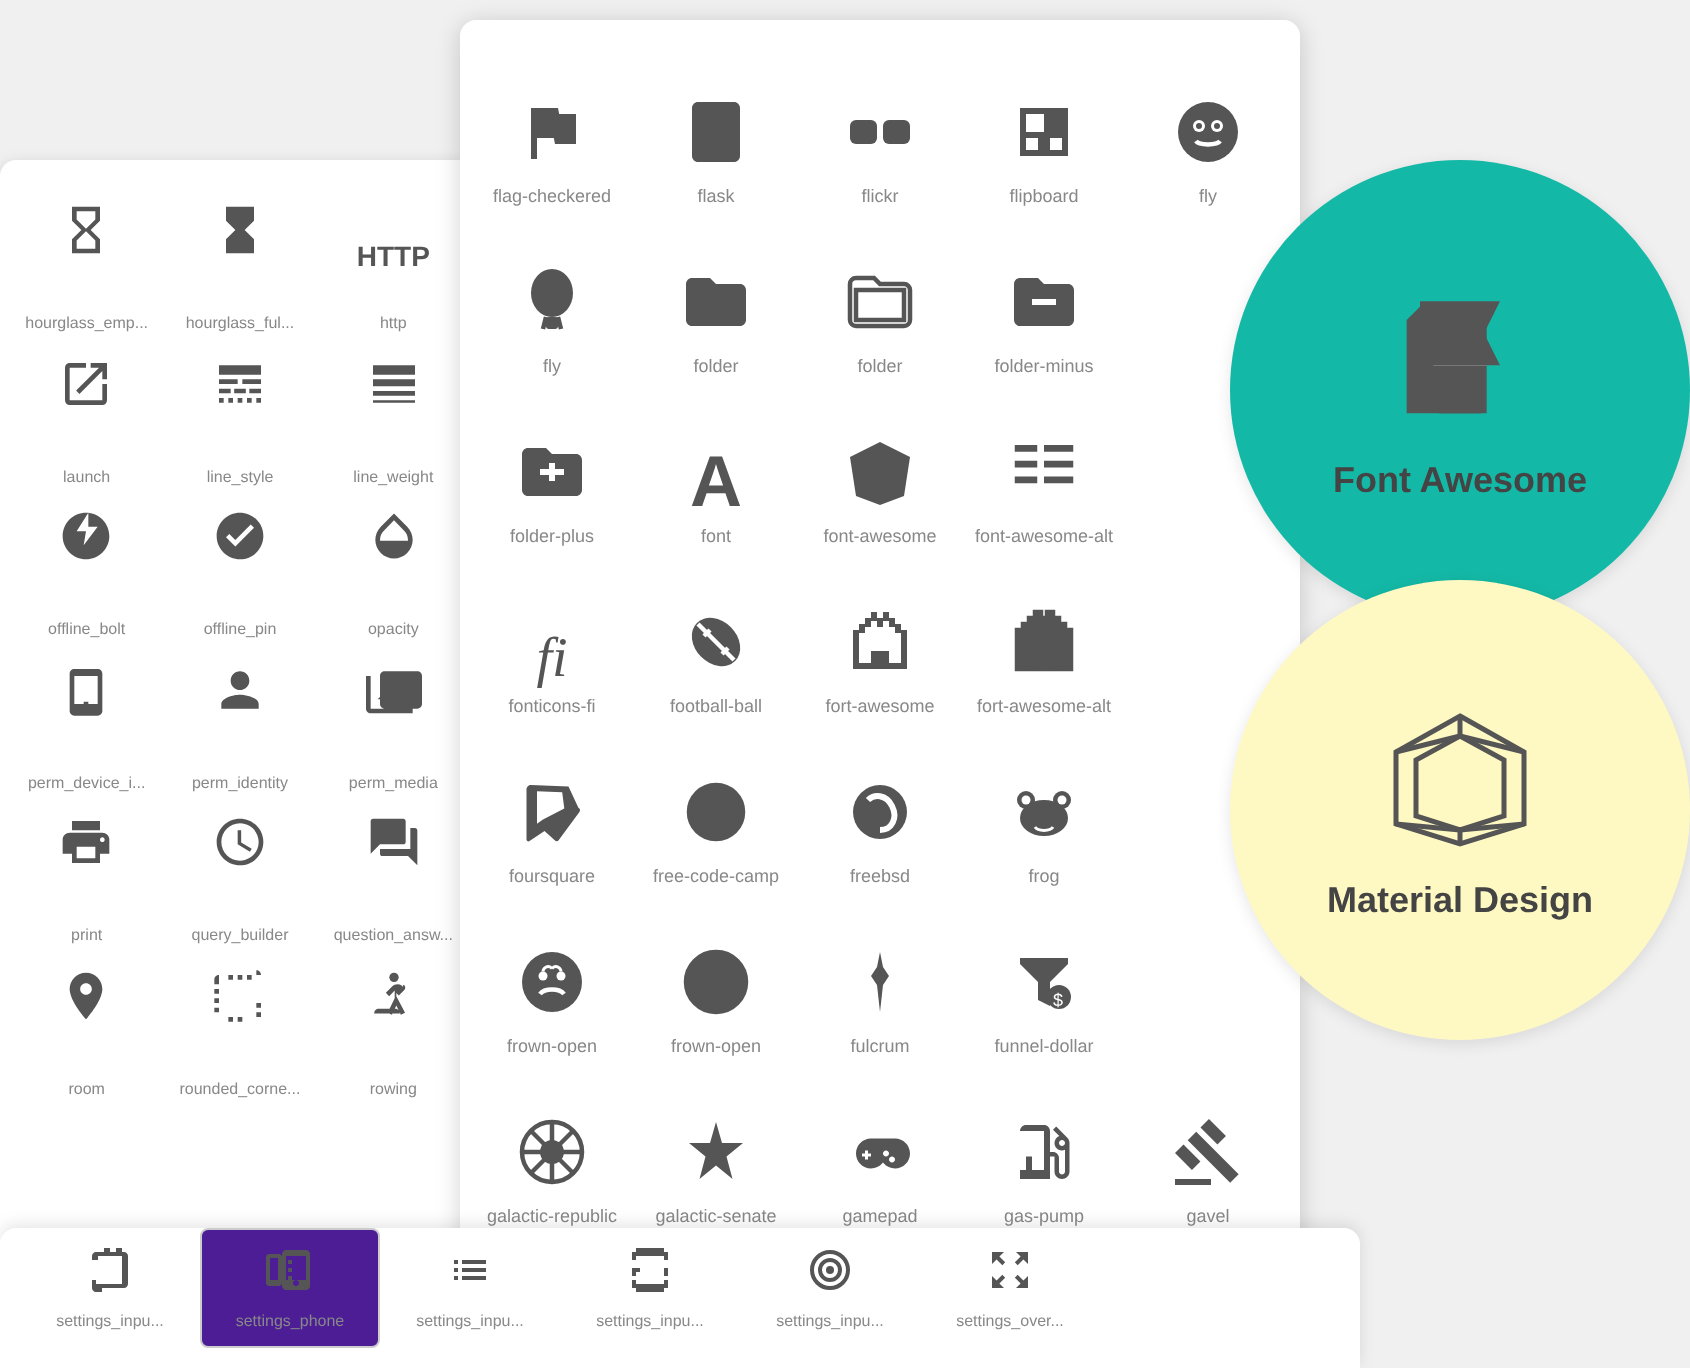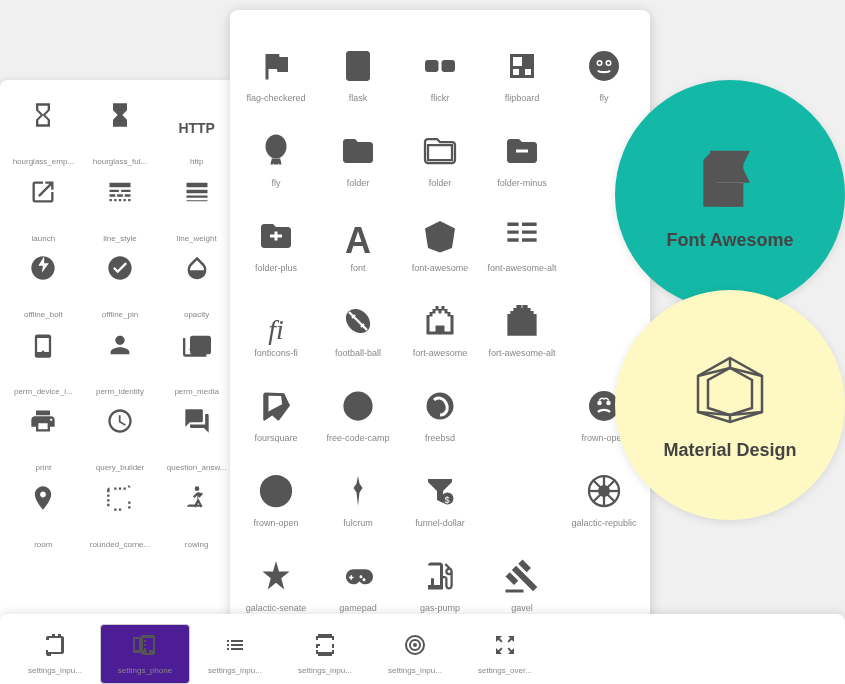--- a/index.html
+++ b/index.html
@@ -152,28 +152,28 @@
       line-height: 1.2;
       max-width: 65px;
       margin-top: 17px;
     }
 
     
     .bottom-strip {
       position: absolute;
       bottom: 0;
       left: 0;
-      width: 845px;
+      width: 680px;
       height: 70px;
       background: #fff;
       border-radius: 8px 8px 0 0;
       box-shadow: 0 -2px 8px rgba(0,0,0,0.1);
       z-index: 5;
       display: flex;
-      align-items: flex-end;
+      align-items: flex-start;
       padding: 0 10px;
     }
 
     .bottom-icon-item {
       display: flex;
       flex-direction: column;
       align-items: center;
       justify-content: center;
       width: 90px;
       padding: 6px 4px;
@@ -541,20 +541,33 @@
       <div class="icon-label">free-code-camp</div>
     </div>
     <div class="icon-item">
       <div class="icon-symbol">
         <svg viewBox="0 0 24 24" width="36" height="36" fill="#555">
             <circle cx="12" cy="12" r="9"></circle>
             <path d="M8 8c2-2 6-2 8 2s0 8-4 8" stroke="white" stroke-width="2" fill="none"></path>
           </svg>
       </div>
       <div class="icon-label">freebsd</div>
+    </div>
+    <div class="icon-item">
+      <div class="icon-symbol">
+        <svg viewBox="0 0 24 24" width="36" height="36" fill="#555">
+            <ellipse cx="12" cy="14" rx="8" ry="6"></ellipse>
+            <ellipse cx="6" cy="8" rx="3" ry="3"></ellipse>
+            <ellipse cx="18" cy="8" rx="3" ry="3"></ellipse>
+            <circle cx="6" cy="8" r="1.5" fill="white"></circle>
+            <circle cx="18" cy="8" r="1.5" fill="white"></circle>
+            <path d="M9 17c1 1.5 5 1.5 6 0" stroke="white" stroke-width="1" fill="none"></path>
+          </svg>
+      </div>
+      <div class="icon-label">frog</div>
     </div>
     <div class="icon-item"></div>
 
     <div class="icon-item">
       <div class="icon-symbol">
         <svg viewBox="0 0 24 24" width="36" height="36" fill="#555">
             <circle cx="12" cy="12" r="10"></circle>
             <circle cx="9" cy="10" r="1.5" fill="white"></circle>
             <circle cx="15" cy="10" r="1.5" fill="white"></circle>
             <path d="M8 16c1.5-2 6.5-2 8 0" stroke="white" stroke-width="1.5" fill="none"></path>

